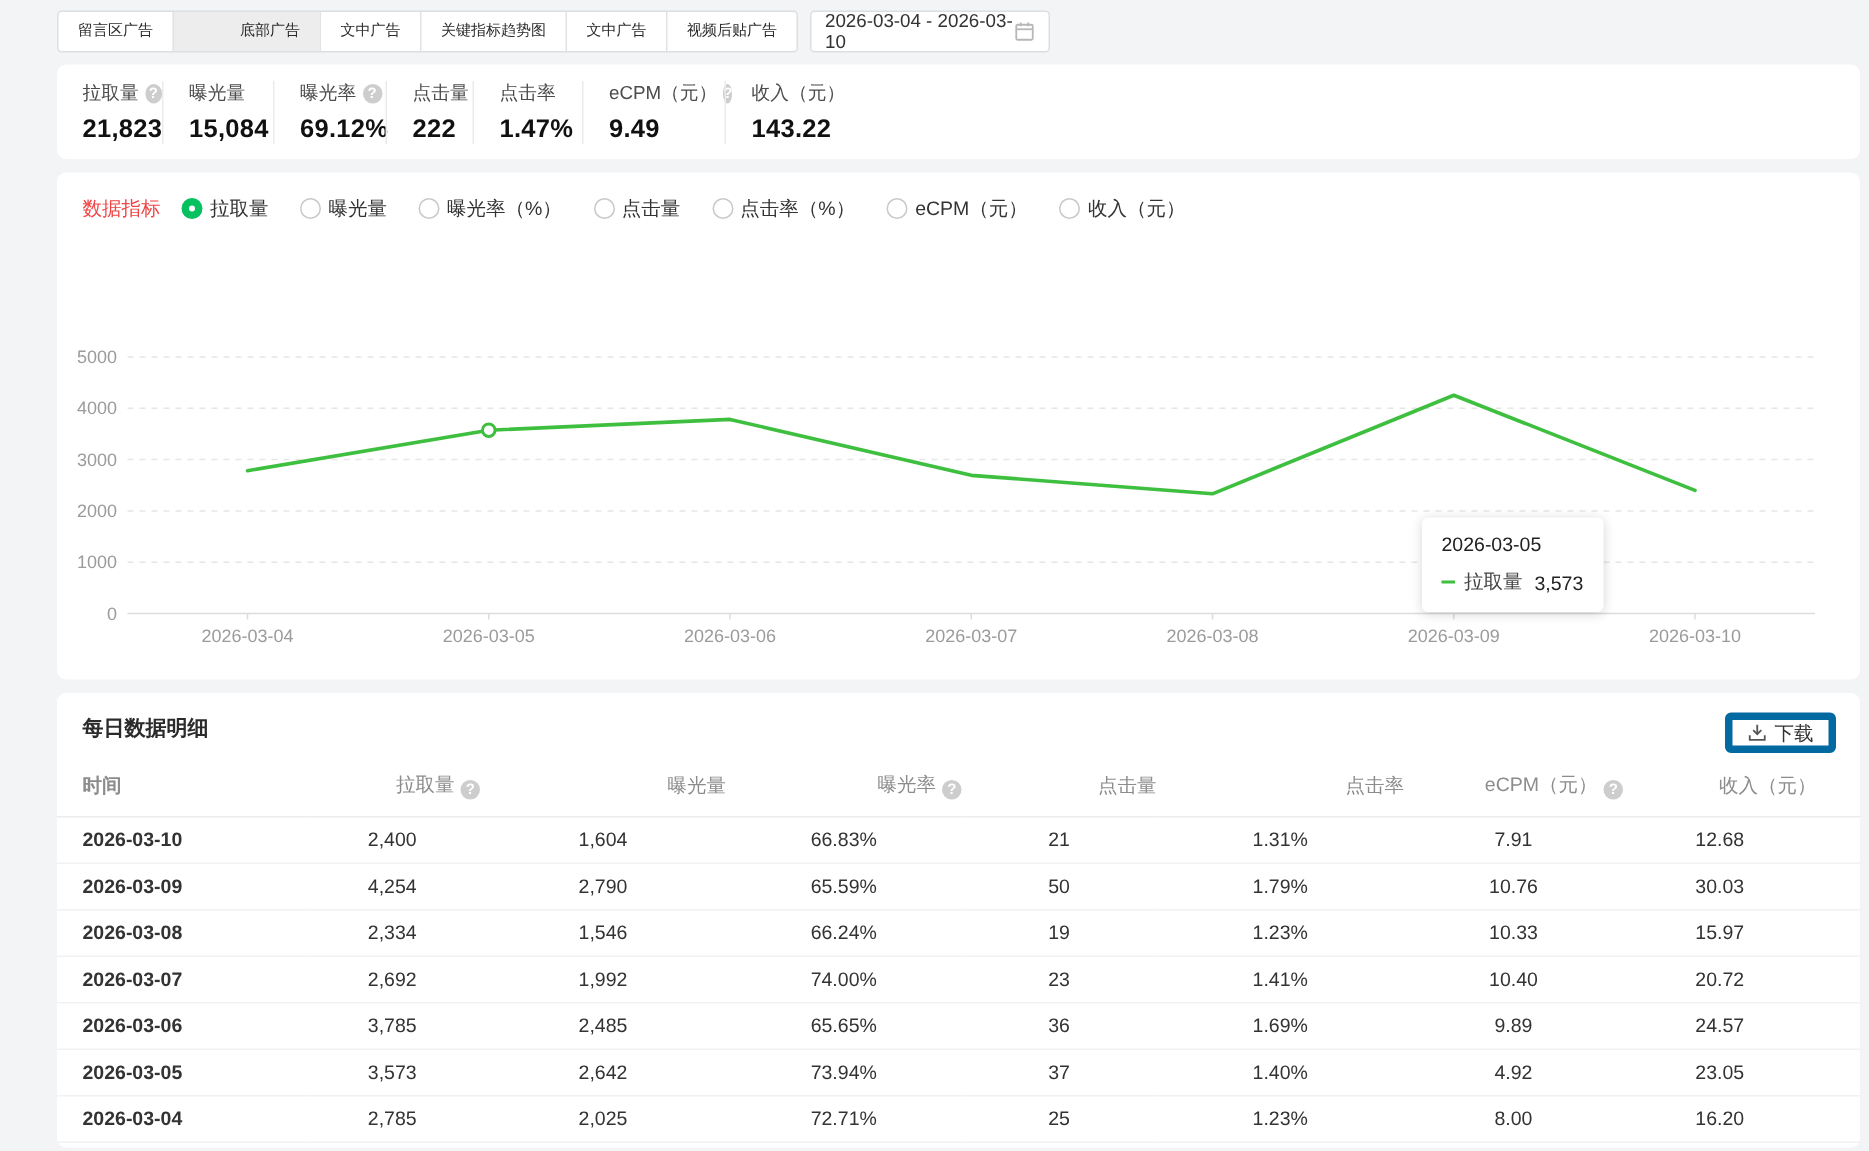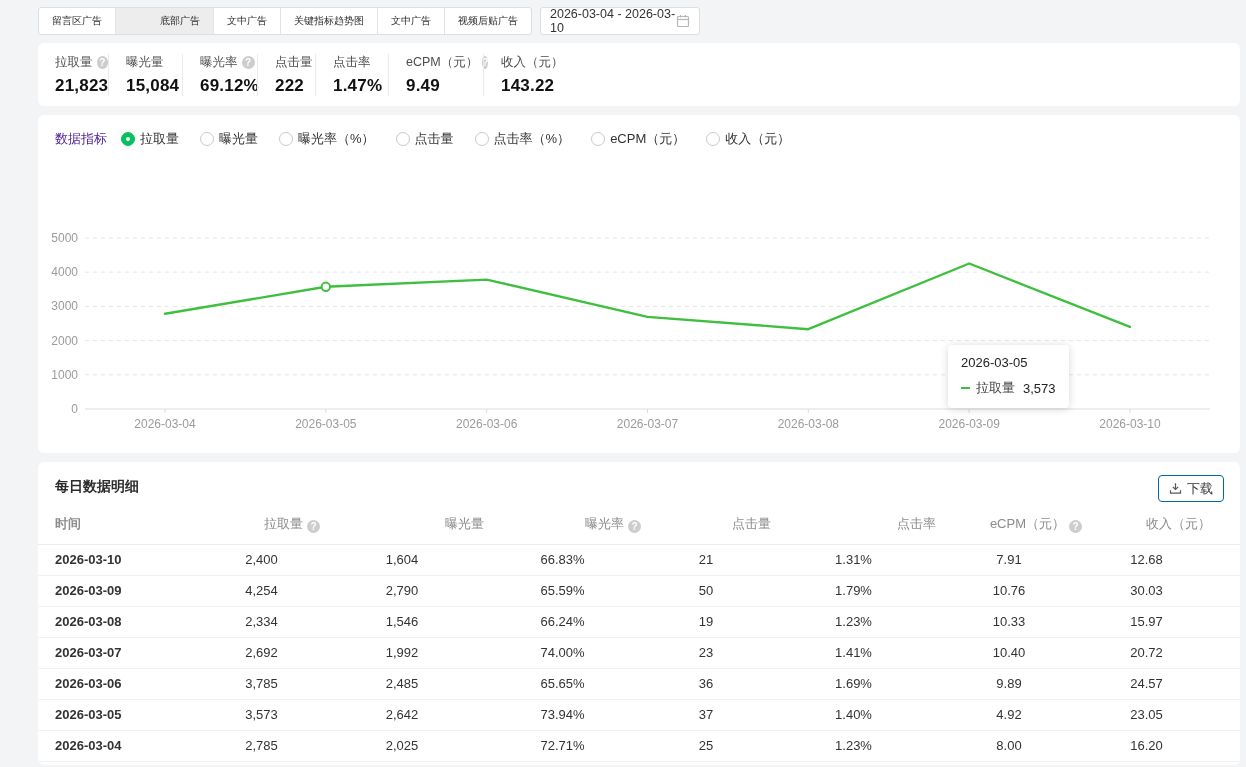--- a/index.html
+++ b/index.html
@@ -28,38 +28,38 @@
   .stat:first-child { border-left:none; }
   .stat-label { font-size:12.5px; color:#4c4c4c; display:flex; align-items:center; white-space:nowrap; }
   .stat-value { font-size:17px; font-weight:700; color:#111; letter-spacing:.2px; }
   .help { display:inline-block; width:13px; height:13px; margin-left:4px; border-radius:50%; background:#cdcdcd; color:#fff; font-size:10px; line-height:13px; text-align:center; font-weight:700; cursor:pointer; }
 
   
   .trend-card { top:115px; height:338px; }
   .card-head { height:48px; padding:0 17px; display:flex; align-items:center; border-bottom:1px solid #f0f0f0; }
   .card-title { font-size:14px; font-weight:700; color:#2b2b2b; }
   .metric-row { padding:15px 17px 0 17px; display:flex; align-items:center; font-size:13px; }
-  .metric-group-label { color:#4c1d95; margin-right:14px; }
+  .metric-group-label { color:#ef4444; margin-right:14px; }
   .metric { display:flex; align-items:center; margin-right:21px; cursor:pointer; }
   .radio { width:14px; height:14px; border-radius:50%; border:1px solid #c9c9c9; background:#fff; margin-right:5px; position:relative; }
   .metric.selected .radio { background:#07c160; border-color:#07c160; }
   .metric.selected .radio::after { content:""; position:absolute; left:4px; top:4px; width:4px; height:4px; border-radius:50%; background:#fff; }
   .chart-wrap { position:absolute; left:0; top:113px; width:1202px; height:215px; }
   .chart-wrap svg { display:block; }
   .chart-tooltip { position:absolute; left:910px; top:117px; min-width:86px; background:#fff; border-radius:4px; box-shadow:0 1px 8px rgba(0,0,0,.16); padding:10px 13px 11px 13px; font-size:13px; z-index:5; }
   .tt-date { color:#222; margin-bottom:9px; }
   .tt-line { display:flex; align-items:center; white-space:nowrap; }
   .tt-dash { display:inline-block; width:9px; height:2px; background:#3fbf3f; margin-right:6px; }
   .tt-series { color:#444; margin-right:8px; }
   .tt-value { color:#222; }
 
   
   .table-card { top:462px; height:303px; overflow:hidden; }
   .table-head { position:relative; padding:15px 17px 0 17px; height:42px; }
-  .download-btn { position:absolute; right:16px; top:13px; height:27px; padding:0 10px; border:1px solid #0369a1; border-radius:4px; background:#fff; display:flex; align-items:center; font-size:13px; color:#333; cursor:pointer; }
+  .download-btn { position:absolute; right:16px; top:13px; height:27px; padding:0 10px; border:5px solid #0369a1; border-radius:4px; background:#fff; display:flex; align-items:center; font-size:13px; color:#333; cursor:pointer; }
   .download-btn svg { margin-right:5px; display:block; }
   table { width:100%; border-collapse:collapse; table-layout:fixed; }
   th { font-weight:400; font-size:13px; color:#8c8c8c; height:40px; border-bottom:1px solid #ececec; text-align:right; vertical-align:middle; white-space:nowrap; }
   td { font-size:13px; color:#333; height:31px; border-bottom:1px solid #f2f2f2; text-align:center; vertical-align:middle; }
   th:first-child, td:first-child { text-align:left; padding-left:17px;font-weight:bold; }
   th:last-child, td:last-child { padding-right:29px; }
   th .help { margin-left:4px; vertical-align:-2px; }
 </style>
 </head>
 <body>

